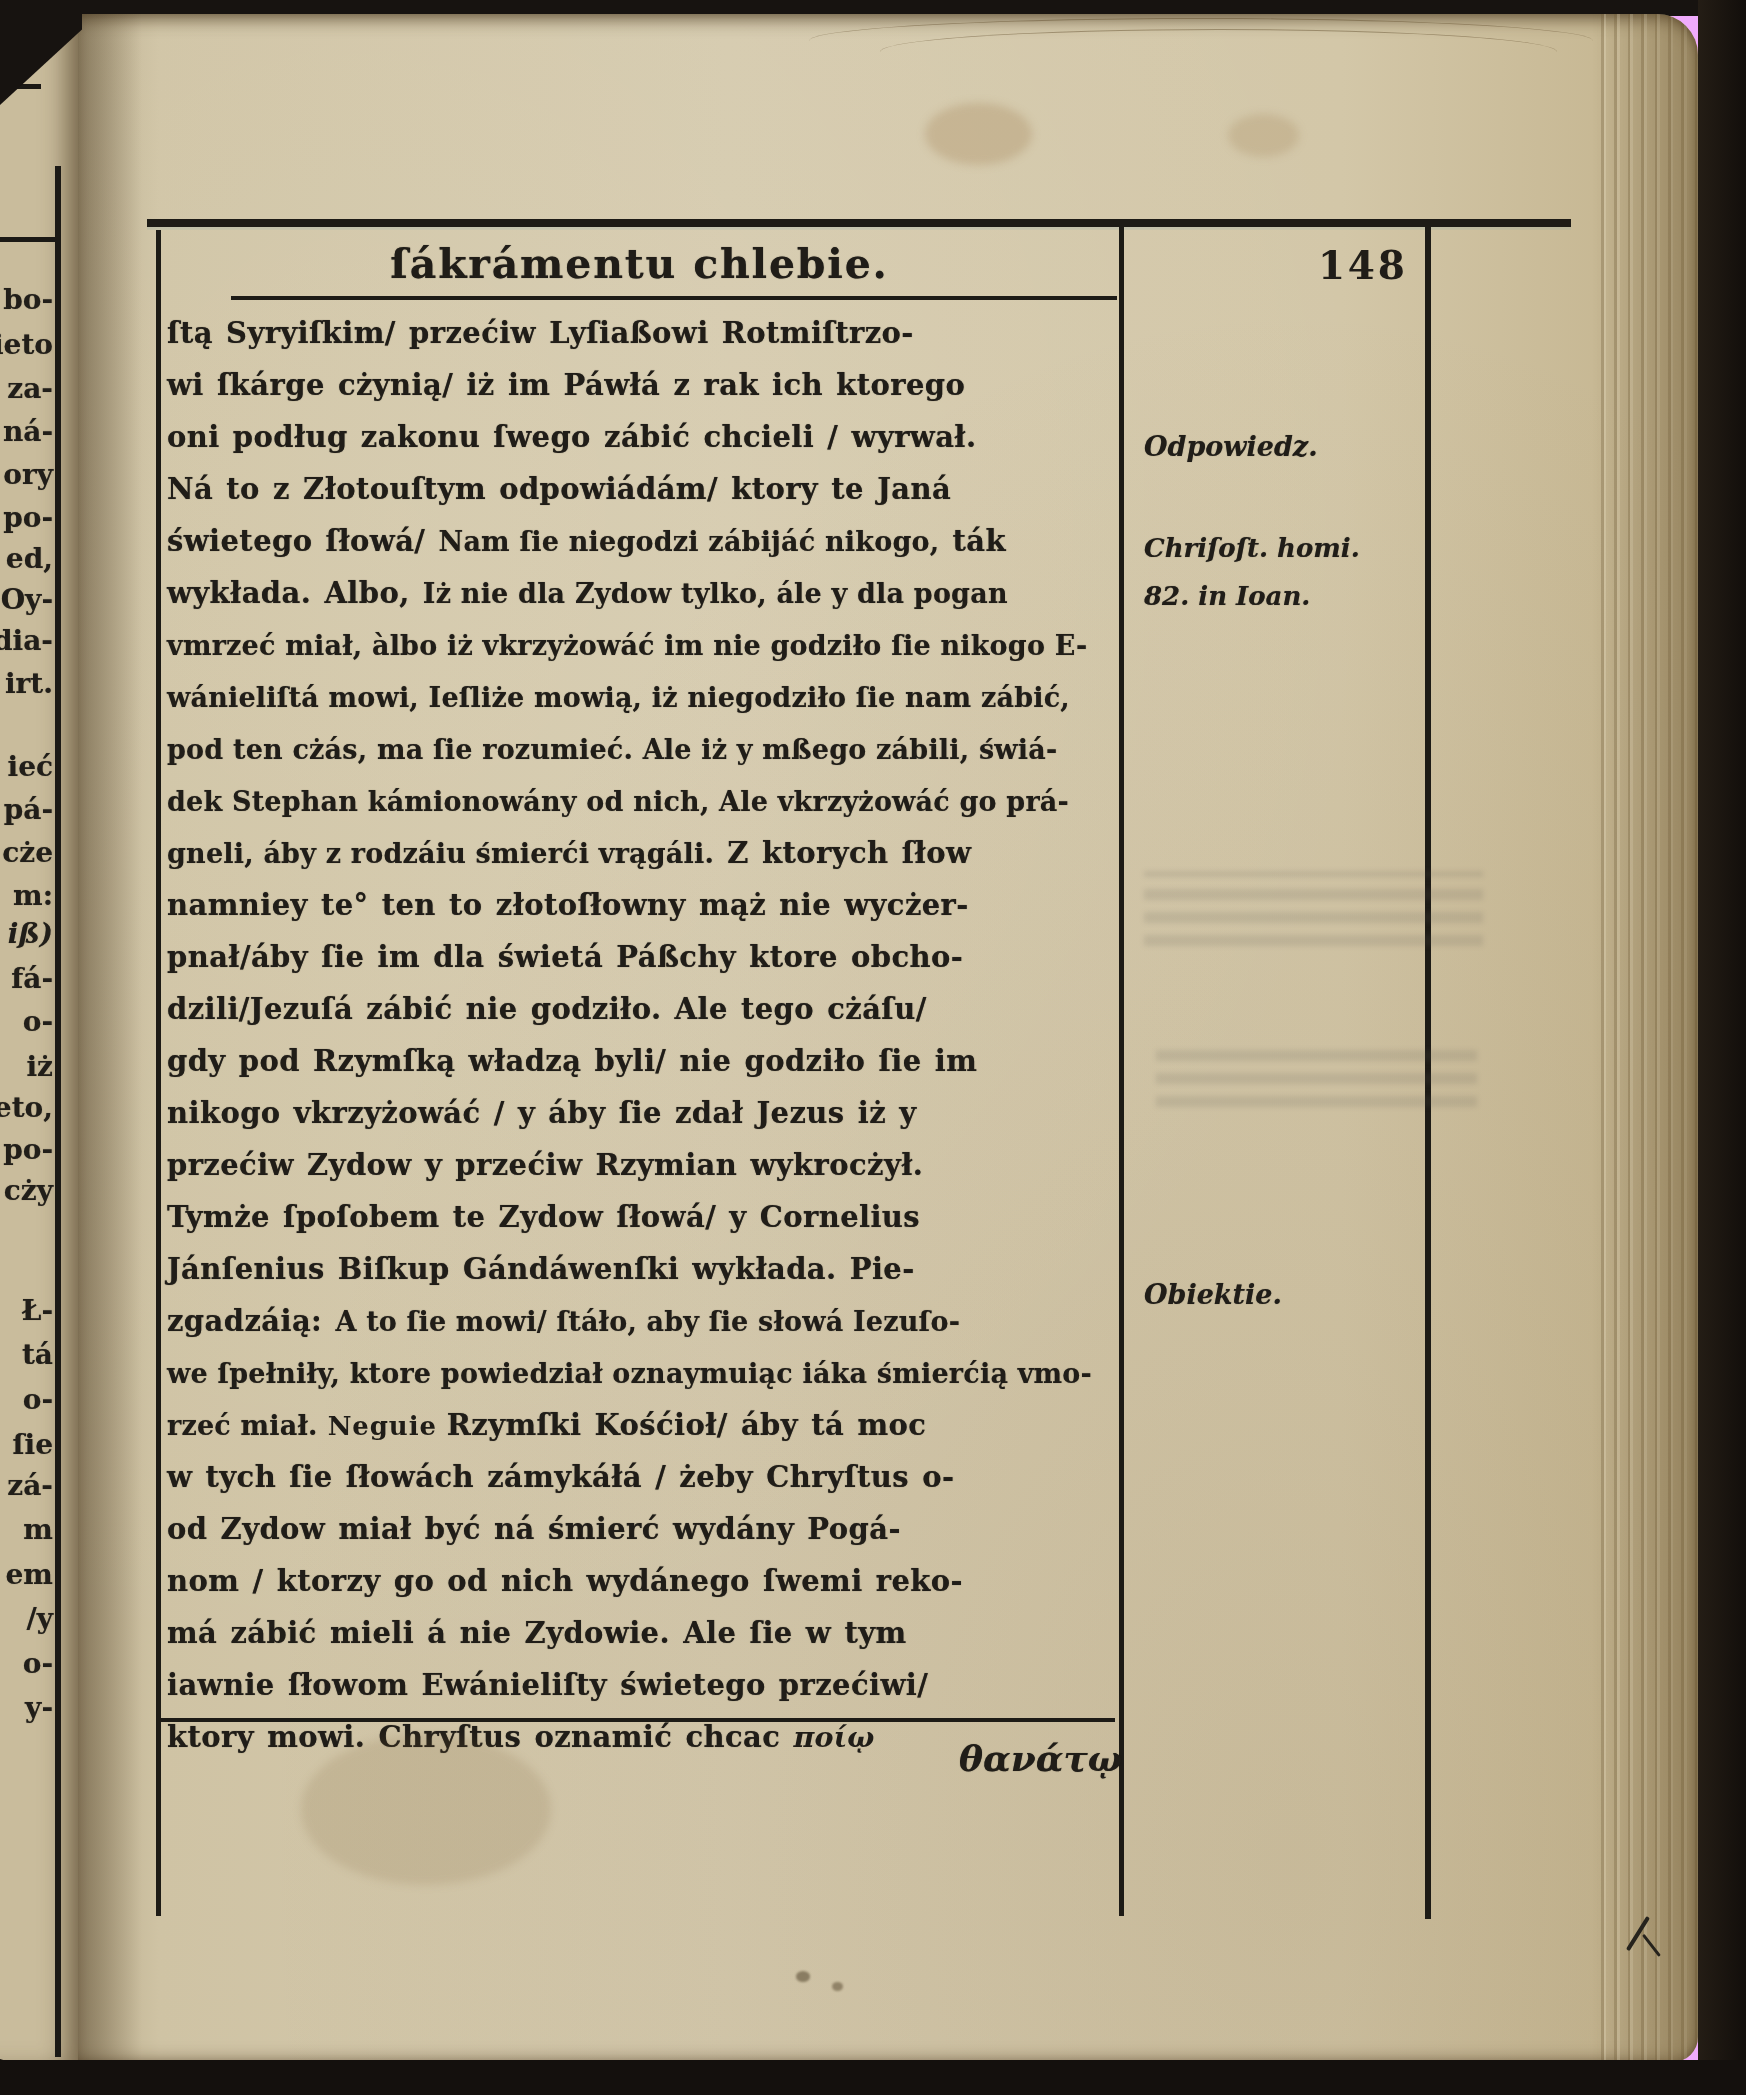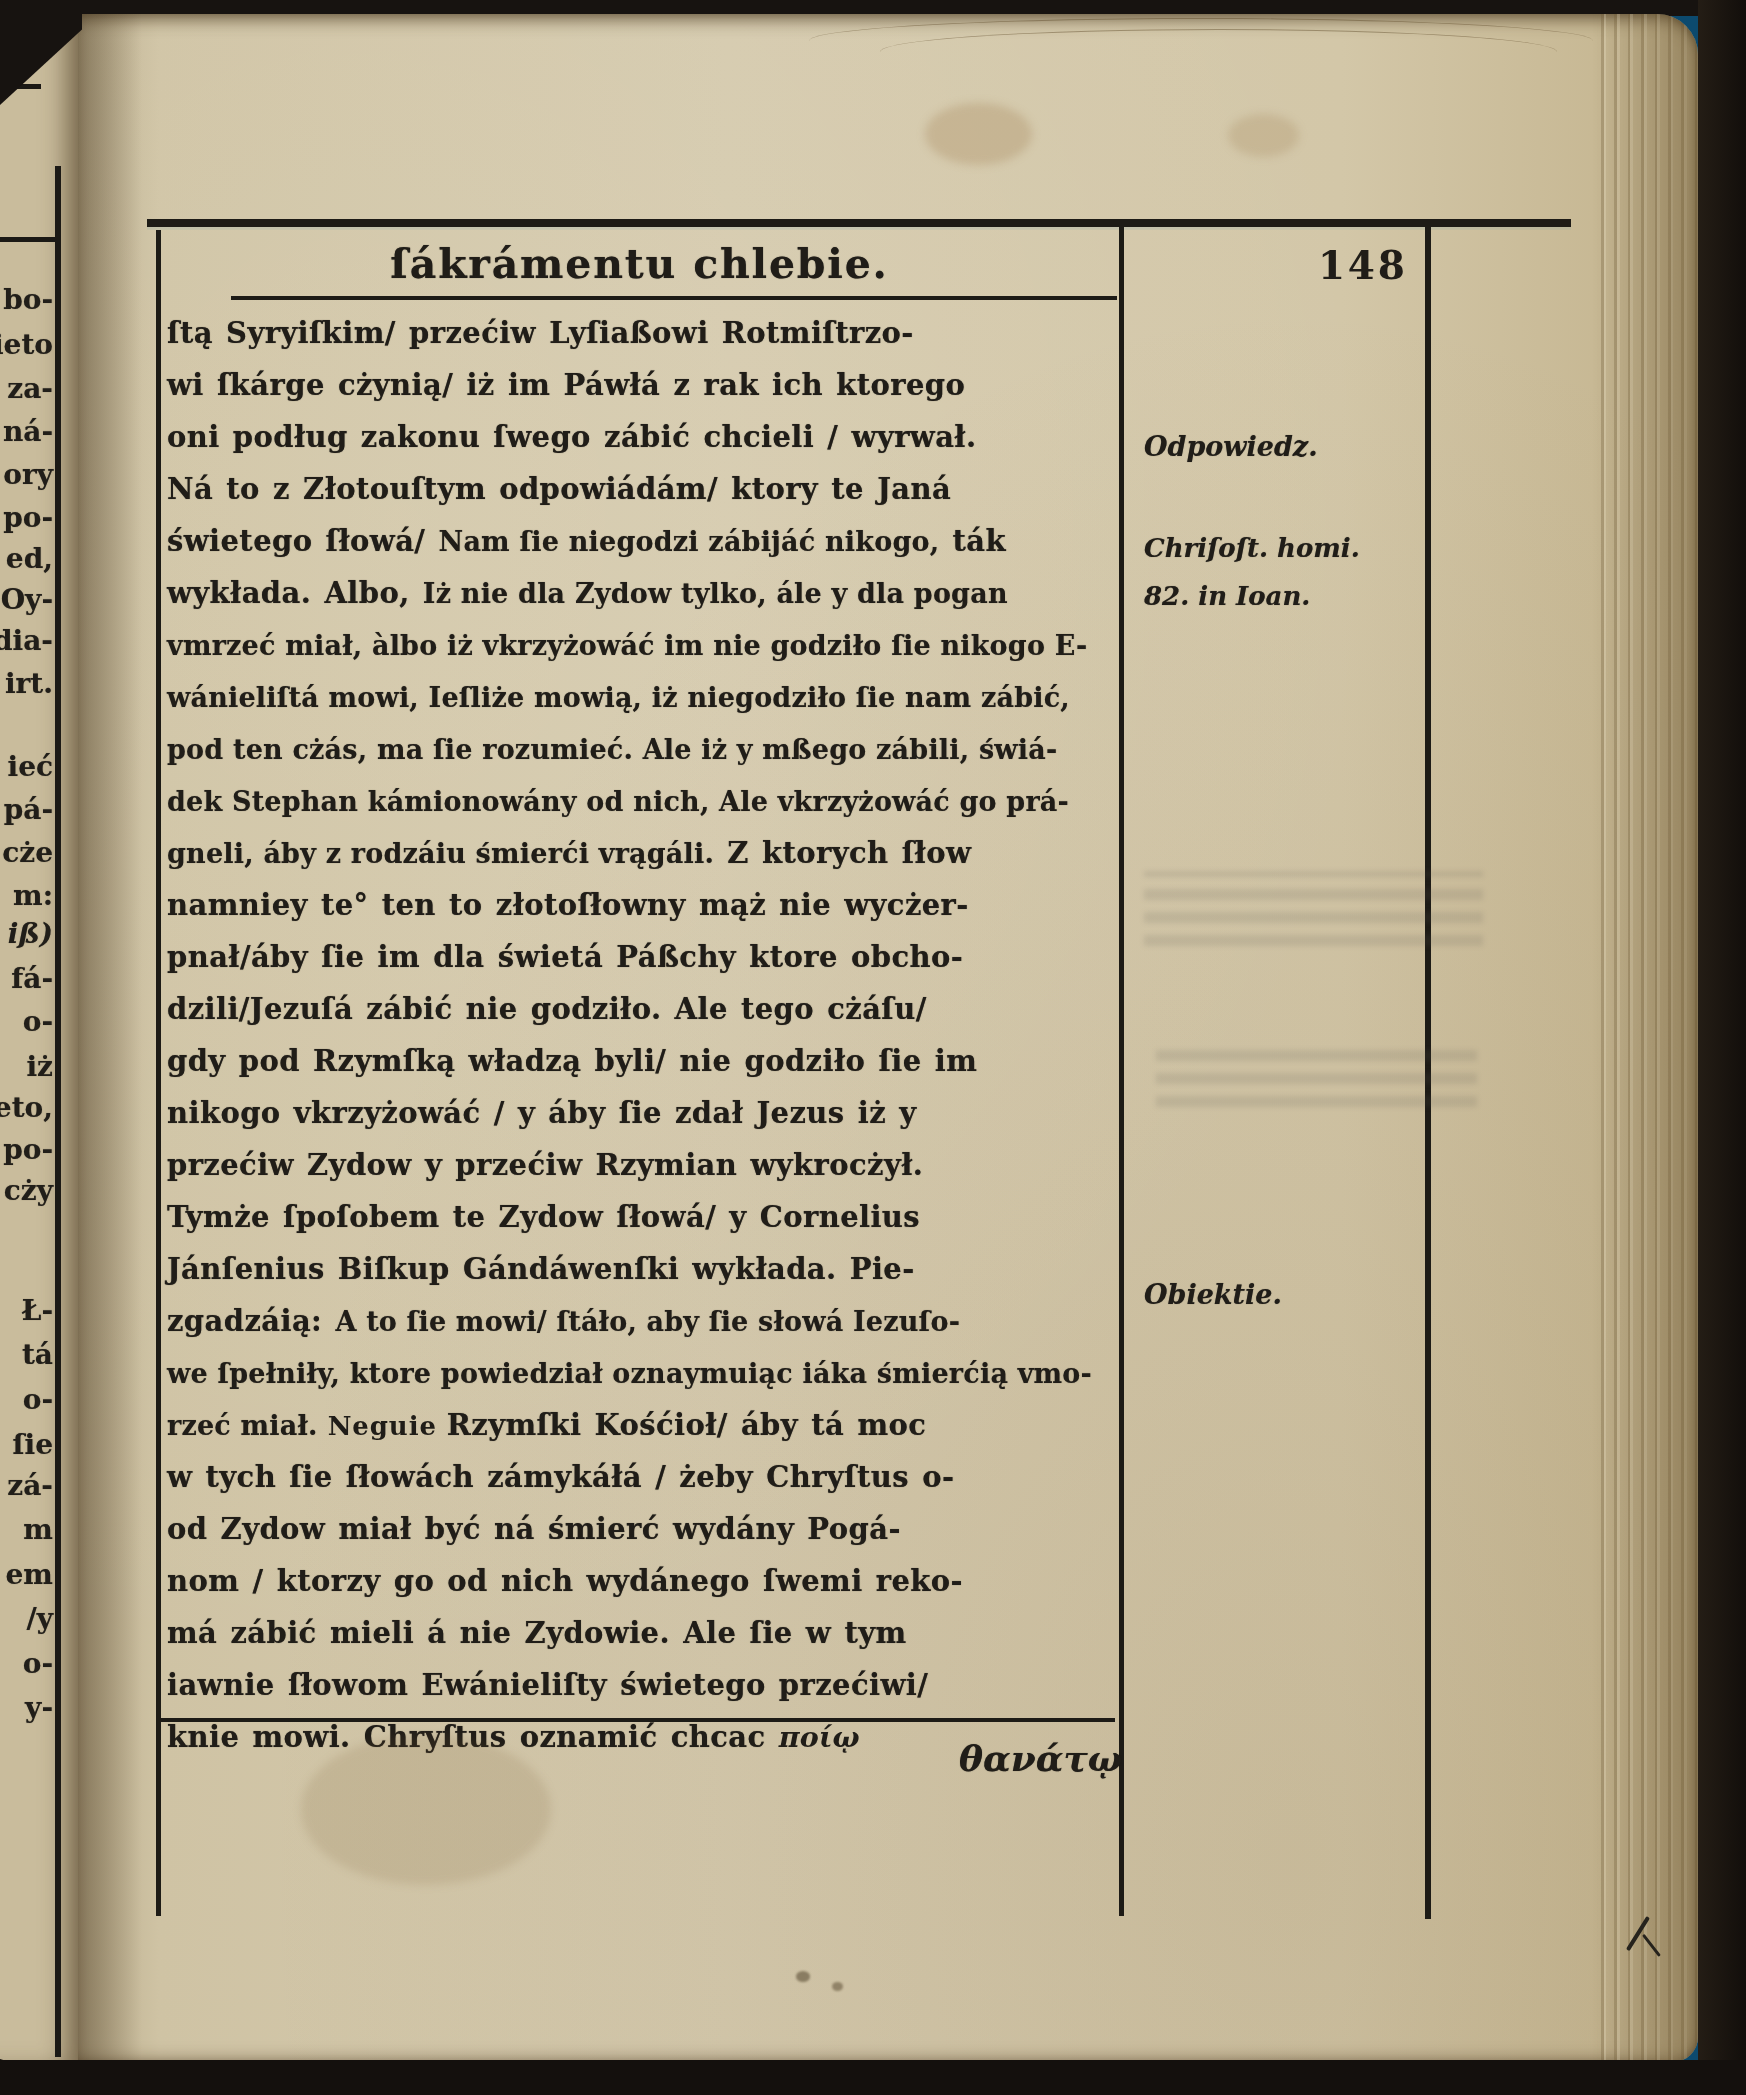--- a/index.html
+++ b/index.html
@@ -1,16 +1,16 @@
 <!DOCTYPE html>
 <html style="font-size:14.3px"><head>
 <meta charset="utf-8">
 <style>
   html,body{margin:0;padding:0;}
-  .canvas{position:relative;width:1747px;height:2096px;background:#0c4a6e;overflow:hidden;
+  .canvas{position:relative;width:1747px;height:2096px;background:#f0abfc;overflow:hidden;
           font-family:"DejaVu Serif",serif;color:#201d18;}
   
   .bg-top{position:absolute;left:0;top:0;width:100%;height:16px;background:#171310;}
   .bg-bottom{position:absolute;left:0;top:2060px;width:100%;height:36px;background:#14100d;}
   .bg-right{position:absolute;left:1698px;top:0;width:48px;height:100%;
             background:linear-gradient(90deg,#241d15,#120e0b);}
   .corner-tl{position:absolute;left:0;top:0;width:82px;height:105px;background:#171310;
              clip-path:polygon(0 0,100% 0,100% 28%,0 100%);}
   .corner-bl{position:absolute;left:0;top:2039px;width:80px;height:57px;background:#14100d;
              clip-path:polygon(0 35%,100% 78%,100% 100%,0 100%);}
@@ -160,21 +160,21 @@
         <div class="line"><span class="bl">Tymże ſpoſobem te Zydow ſłowá/ y Cornelius</span></div>
         <div class="line"><span class="bl">Jánſenius Biſkup Gándáwenſki wykłada. Pie-</span></div>
         <div class="line"><span class="bl">zgadzáią: </span><span class="it">A to ſie mowi/ ſtáło, aby ſie słowá Iezuſo-</span></div>
         <div class="line"><span class="it">we ſpełniły, ktore powiedział oznaymuiąc iáka śmierćią vmo-</span></div>
         <div class="line"><span class="it">rzeć miał.</span><span class="rm"> Neguie </span><span class="bl">Rzymſki Kośćioł/ áby tá moc</span></div>
         <div class="line"><span class="bl">w tych ſie ſłowách zámykáłá / żeby Chryſtus o-</span></div>
         <div class="line"><span class="bl">od Zydow miał być ná śmierć wydány Pogá-</span></div>
         <div class="line"><span class="bl">nom / ktorzy go od nich wydánego ſwemi reko-</span></div>
         <div class="line"><span class="bl">má zábić mieli á nie Zydowie. Ale ſie w tym</span></div>
         <div class="line"><span class="bl">iawnie ſłowom Ewánieliſty świetego przećiwi/</span></div>
-        <div class="line"><span class="bl">knie mowi.  </span><span class="bl">Chryſtus  oznamić  chcac </span><span class="gk">ποίῳ</span></div>
+        <div class="line"><span class="bl">ktory mowi.  </span><span class="bl">Chryſtus  oznamić  chcac </span><span class="gk">ποίῳ</span></div>
       </div>
 
     <div class="catchword">θανάτῳ</div>
 
     <div class="margin-note mn-1">Odpowiedz.</div>
     <div class="margin-note mn-2">Chriſoſt. homi.</div>
     <div class="margin-note mn-3">82. in Ioan.</div>
     <div class="margin-note mn-4">Obiektie.</div>
 
     <div class="smudge" style="left:847px;top:89px;width:107px;height:62px;background:rgba(145,105,55,.22);"></div>

